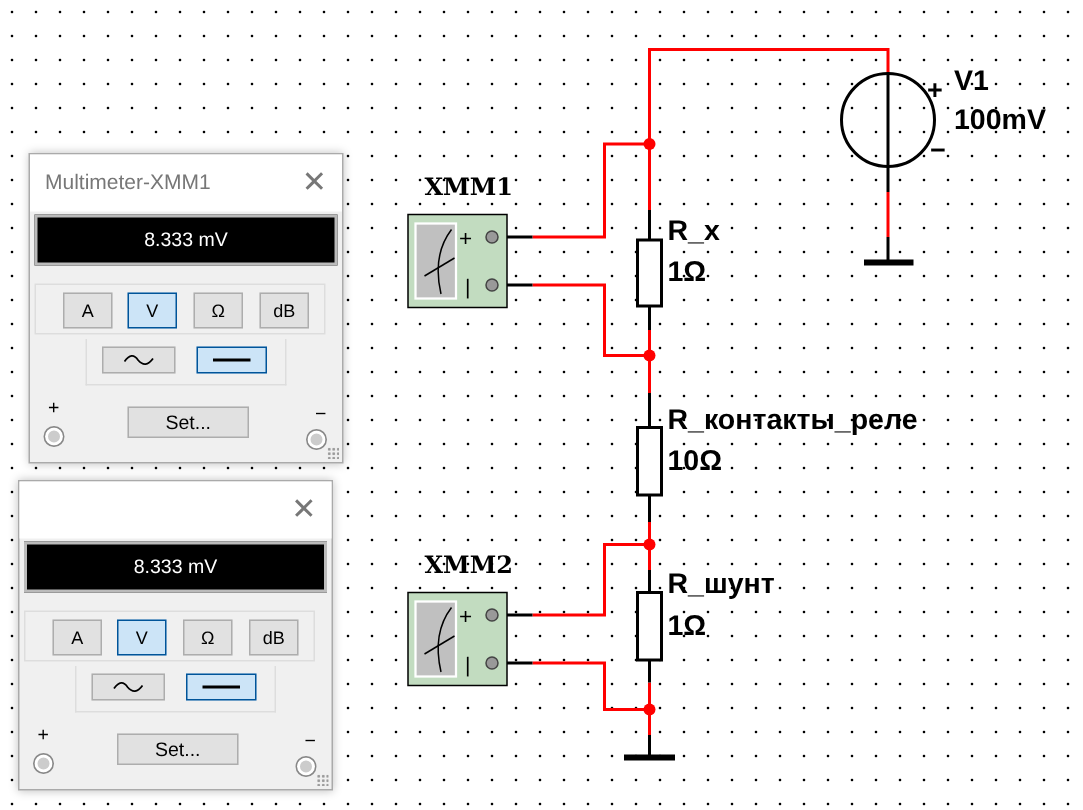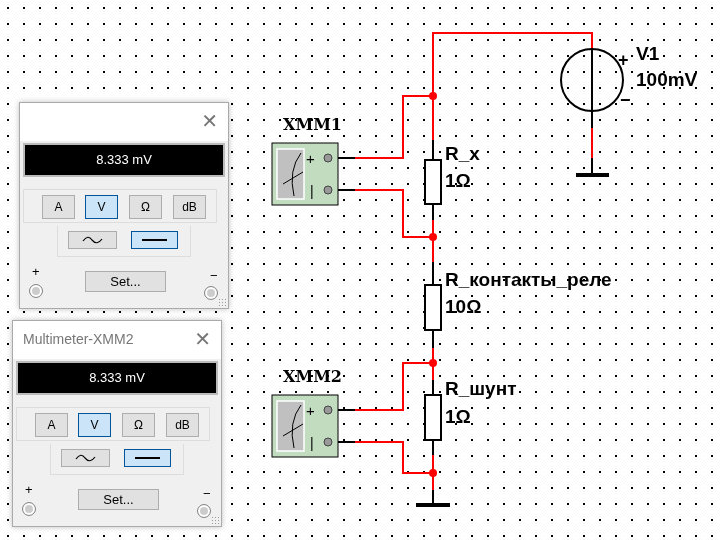--- a/index.html
+++ b/index.html
@@ -126,20 +126,21 @@
     <line x1="283" y1="436" x2="303" y2="424" stroke="#000" stroke-width="1"></line>
     <text x="306" y="416" font-size="15" fill="#000">+</text>
     <text x="310" y="448" font-size="14" fill="#000">|</text>
     <circle cx="328" cy="410" r="4" fill="#999" stroke="#444"></circle>
     <circle cx="328" cy="442" r="4" fill="#999" stroke="#444"></circle>
   </g>
 </svg>
 
 <div class="mm" style="left:19px; top:102px;">
   <div class="titlebar">
+    <span class="title">Multimeter-XMM1</span>
     <span class="close">✕</span>
   </div>
   <div class="display">8.333 mV</div>
   <div class="grp1"></div>
   <div class="btn" style="left:22px; top:92px; width:33px; height:24px; line-height:22px;">A</div>
   <div class="btn sel" style="left:65px; top:92px; width:33px; height:24px; line-height:22px;">V</div>
   <div class="btn" style="left:109px; top:92px; width:33px; height:24px; line-height:22px;">Ω</div>
   <div class="btn" style="left:153px; top:92px; width:33px; height:24px; line-height:22px;">dB</div>
   <div class="grp2"></div>
   <div class="btn" style="left:48px; top:128px; width:49px; height:18px;">
@@ -155,21 +156,20 @@
   <span class="sign" style="left:12px; top:161px;">+</span>
   <span class="sign" style="left:190px; top:165px;">−</span>
   <div class="term" style="left:9px; top:181px;"></div>
   <div class="term" style="left:184px; top:183px;"></div>
   <div class="btn" style="left:65px; top:168px; width:81px; height:21px; line-height:19px; font-size:13px;">Set...</div>
   <div class="grip"></div>
 </div>
 
 <div class="mm" style="left:12px; top:320px;">
   <div class="titlebar">
-    <span class="title">Multimeter-XMM2</span>
     <span class="close">✕</span>
   </div>
   <div class="display">8.333 mV</div>
   <div class="grp1"></div>
   <div class="btn" style="left:22px; top:92px; width:33px; height:24px; line-height:22px;">A</div>
   <div class="btn sel" style="left:65px; top:92px; width:33px; height:24px; line-height:22px;">V</div>
   <div class="btn" style="left:109px; top:92px; width:33px; height:24px; line-height:22px;">Ω</div>
   <div class="btn" style="left:153px; top:92px; width:33px; height:24px; line-height:22px;">dB</div>
   <div class="grp2"></div>
   <div class="btn" style="left:48px; top:128px; width:49px; height:18px;">

